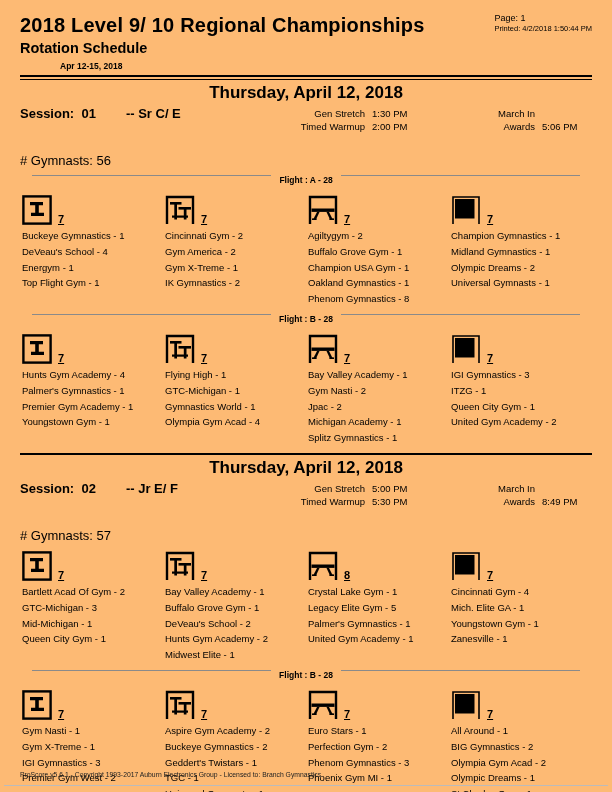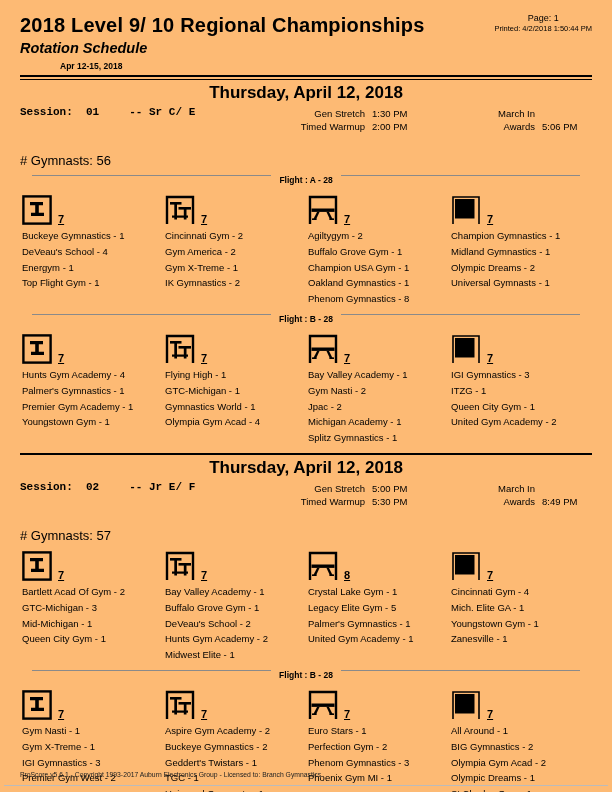--- a/index.html
+++ b/index.html
@@ -5,31 +5,31 @@
   html,body { margin:0; padding:0; background:#e8e8e8; }
   .page {
     position:relative; width:612px; height:792px; margin:0 auto;
     background:#fdba74; box-sizing:border-box; padding:10px 20px;
     font-family:"Liberation Sans", sans-serif; color:#000;
     overflow:hidden;
   }
   
   .hdr { position:relative; }
   .hdr-title { font-size:20px; font-weight:bold; letter-spacing:0.2px; padding-top:4px;}
-  .hdr-right { position:absolute; top:3px; right:0; text-align:center; }
+  .hdr-right { position:absolute; top:3px; right:0; text-align:left; }
   .page-label { font-size:9px; }
   .printed-label { font-size:7.5px; margin-top:1px; }
-  .hdr-sub { font-size:14.5px; font-weight:bold; margin-top:3px;font-style:italic; }
+  .hdr-sub { font-size:14.5px; font-weight:bold; margin-top:3px; }
   .hdr-date { font-size:8.5px; font-weight:bold; margin-top:5px;margin-left:40px; }
   .hdr-rule { margin-top:4px; border-top:2.5px solid #000; height:2px; border-bottom:1px solid #000; }
   .session-sep { border-top:2.5px solid #000; margin-top:7px; }
   
   .day-title { text-align:center; font-size:17px; font-weight:bold; margin-top:3px; }
   .session-head { display:flex; align-items:flex-start; margin-top:3px; }
-  .session-title { font-size:11px; font-weight:bold; flex:1;font-family:Liberation Mono, monospace; }
+  .session-title { font-size:13px; font-weight:bold; flex:1; }
   .session-title span { white-space:pre; }
   .division { margin-left:30px; }
   .times { display:flex; font-size:9.5px; padding-top:1px;justify-content:flex-end; }
   .pair1 { width:180px; }
   .pair2 { width:148px; margin-left:22px; }
   .time-row { display:flex; line-height:13px; }
   .t-label { flex:1; text-align:right; }
   .t-value { width:50px; text-align:left; padding-left:7px; }
   .gymnasts { font-size:13px; margin-top:20px; }
   .gymnasts span { white-space:pre; }

